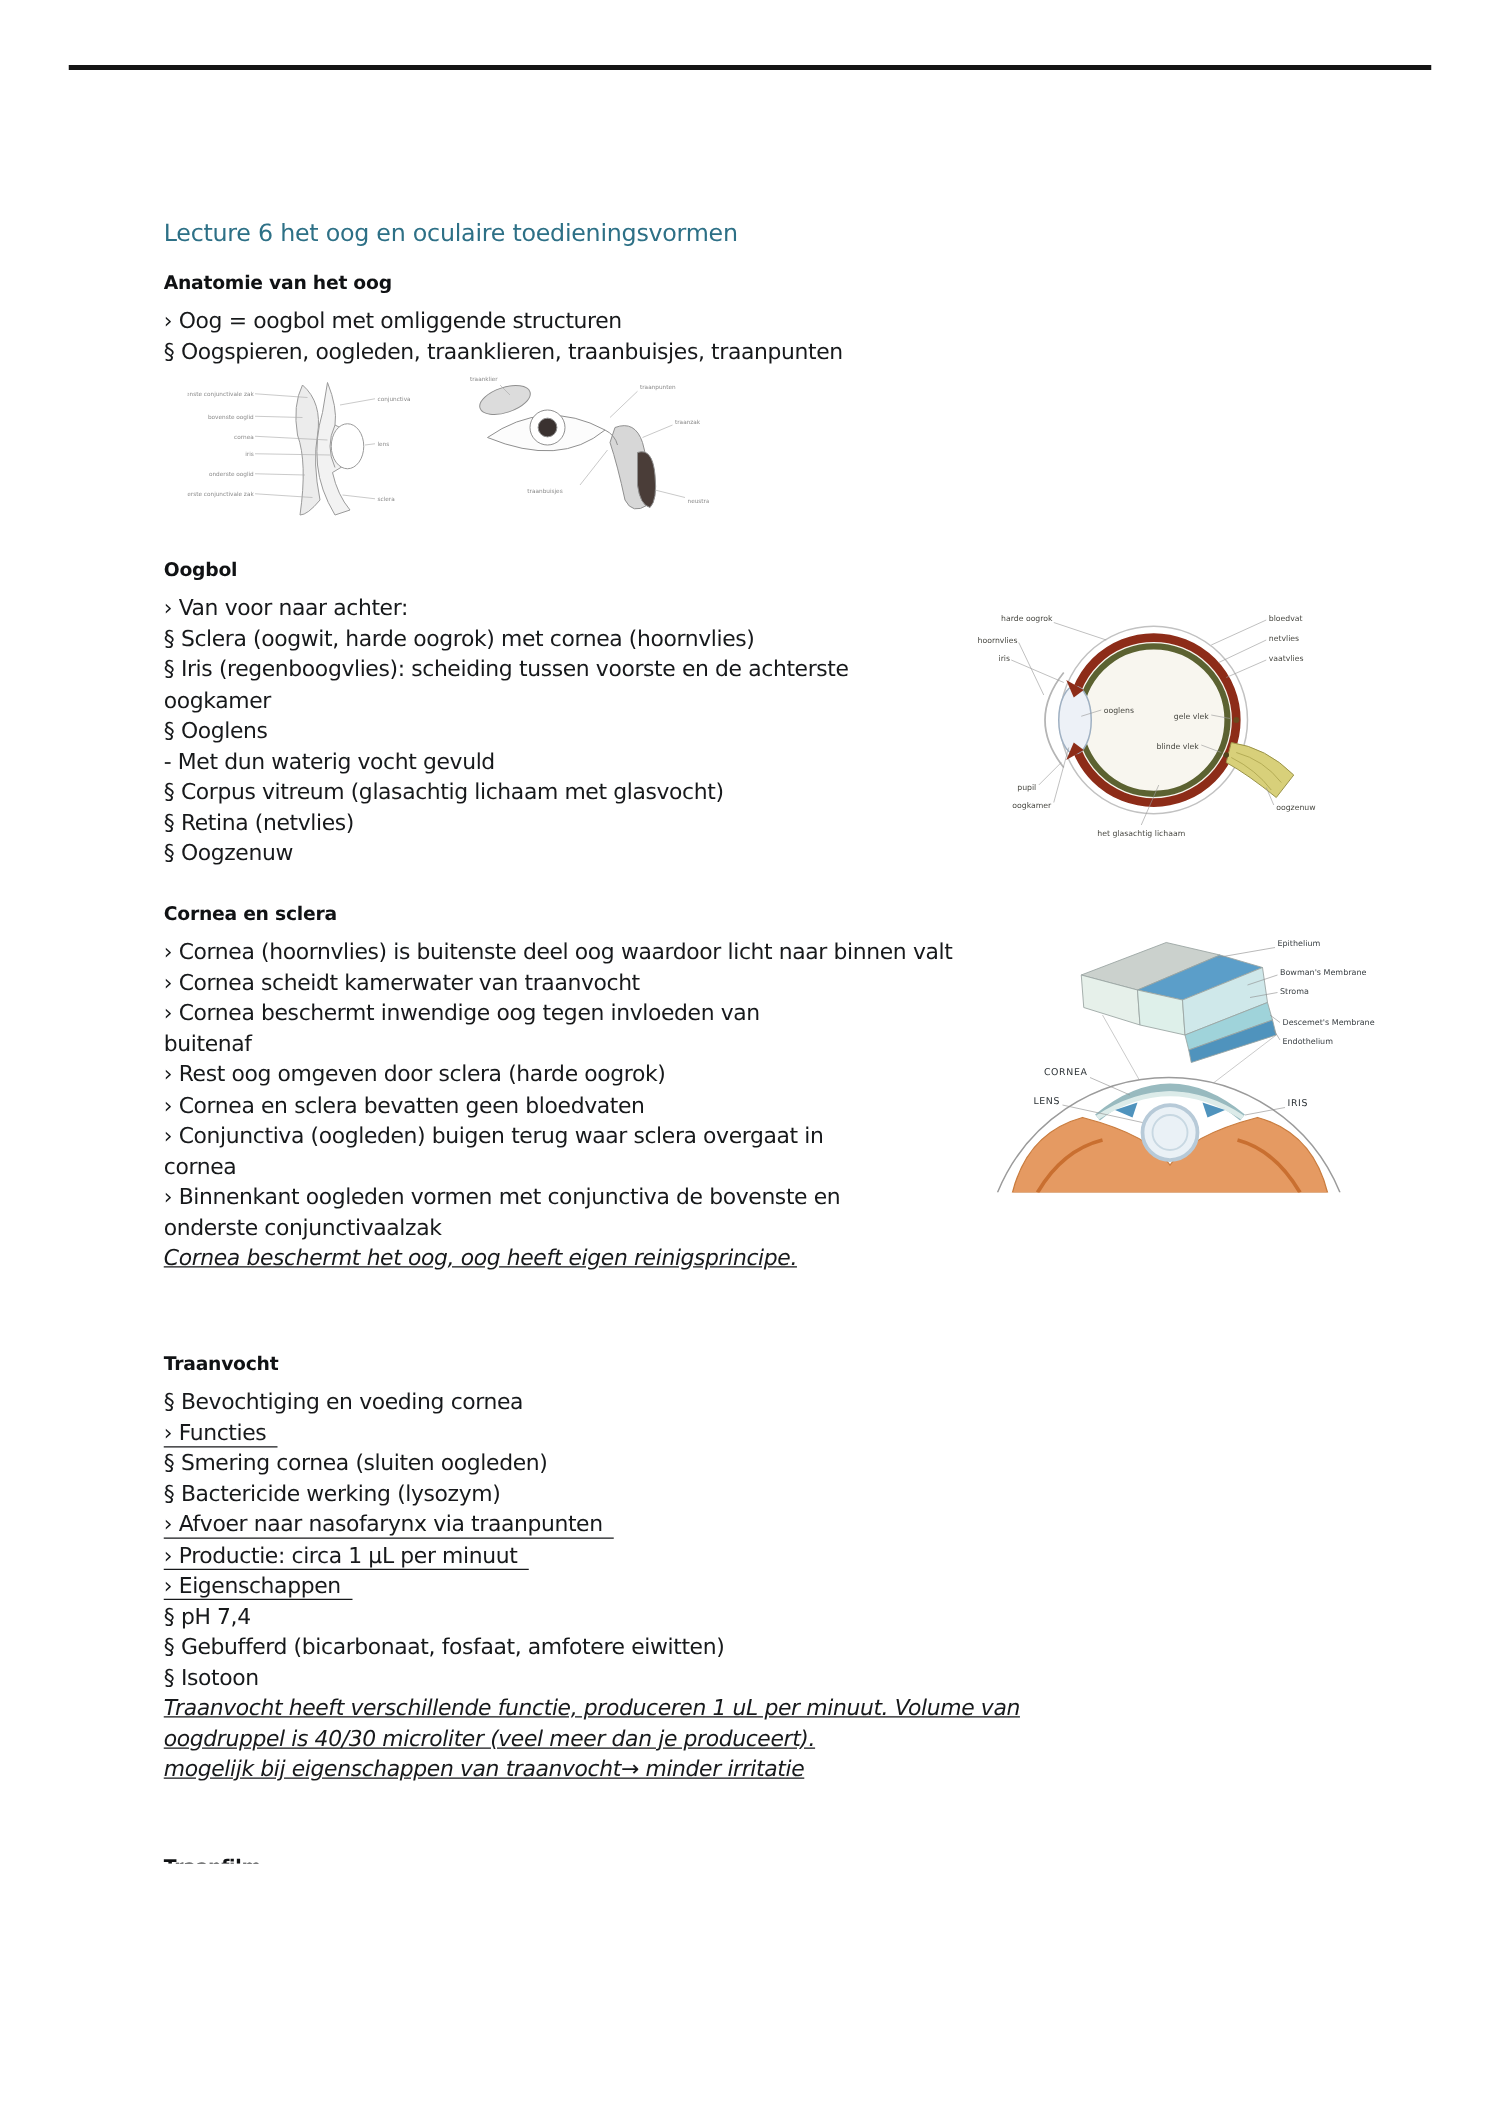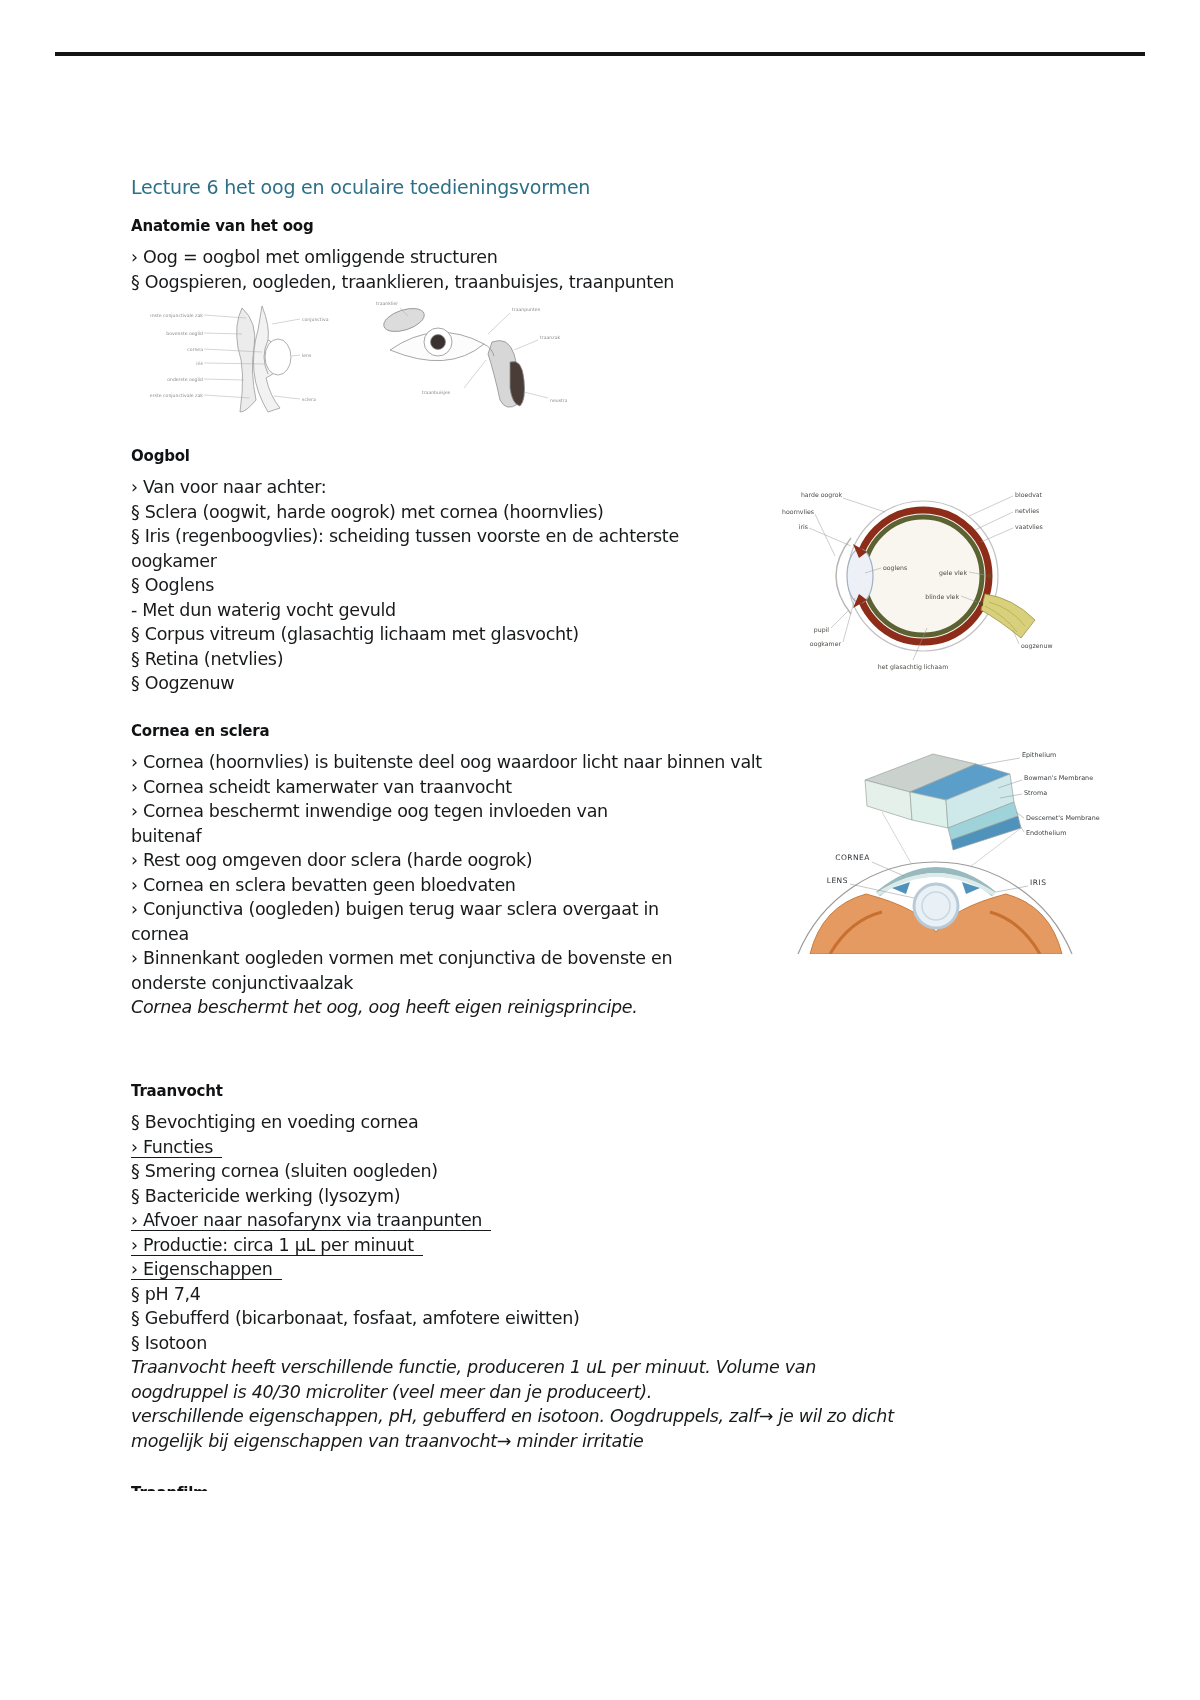--- a/index.html
+++ b/index.html
@@ -5,21 +5,21 @@
   html,body{margin:0;padding:0;background:#ffffff;}
   .page{position:relative;width:1200px;height:1491px;background:#ffffff;overflow:hidden;
         font-family:"DejaVu Sans",sans-serif;color:#17191b;}
   .rule{position:absolute;background:#141414;}
   .abs{position:absolute;}
   .doc-title{font-size:19px;color:#2d7086;letter-spacing:-0.2px;white-space:nowrap;}
   .sec{position:absolute;left:131px;}
   .sec h2{margin:0 0 6px 0;font-size:15px;font-weight:bold;line-height:26px;
           letter-spacing:-0.2px;color:#101214;}
   .line{font-size:17.5px;line-height:24.5px;letter-spacing:-0.3px;white-space:nowrap;}
-  .line.italic{font-style:italic;}
+  .line.italic{font-style:italic;text-decoration:underline;}
   .u{border-bottom:1.7px solid #17191b;padding-right:9px;}
   figure{margin:0;}
   svg text{font-family:"DejaVu Sans",sans-serif;}
   .sketchlbl{fill:#8a8a8a;font-size:4.6px;}
   .eyelbl{fill:#4a4a44;font-size:6.2px;}
   .cornlbl{fill:#3c4246;font-size:6.4px;}
   .caps{fill:#2c3236;font-size:7.5px;letter-spacing:0.5px;}
 </style>
 </head>
 <body>
@@ -238,21 +238,20 @@
         <div class="line">§ Smering cornea (sluiten oogleden)</div>
         <div class="line">§ Bactericide werking (lysozym)</div>
         <div class="line underline"><span class="u">› Afvoer naar nasofarynx via traanpunten</span></div>
         <div class="line underline"><span class="u">› Productie: circa 1 μL per minuut</span></div>
         <div class="line underline"><span class="u">› Eigenschappen</span></div>
         <div class="line">§ pH 7,4</div>
         <div class="line">§ Gebufferd (bicarbonaat, fosfaat, amfotere eiwitten)</div>
         <div class="line">§ Isotoon</div>
         <div class="line italic">Traanvocht heeft verschillende functie, produceren 1 uL per minuut. Volume van</div>
         <div class="line italic">oogdruppel is 40/30 microliter (veel meer dan je produceert).</div>
-        <div class="line italic">verschillende eigenschappen, pH, gebufferd en isotoon. Oogdruppels, zalf→ je wil zo dicht</div>
         <div class="line italic">mogelijk bij eigenschappen van traanvocht→ minder irritatie</div>
       </div>
   </div>
 
   <div class="sec" style="top:1480px;">
     <h2>Traanfilm</h2>
   </div>
 
   <figure class="abs" style="left:746px;top:1498px;">
     <svg width="186" height="126" viewBox="0 0 186 126">

